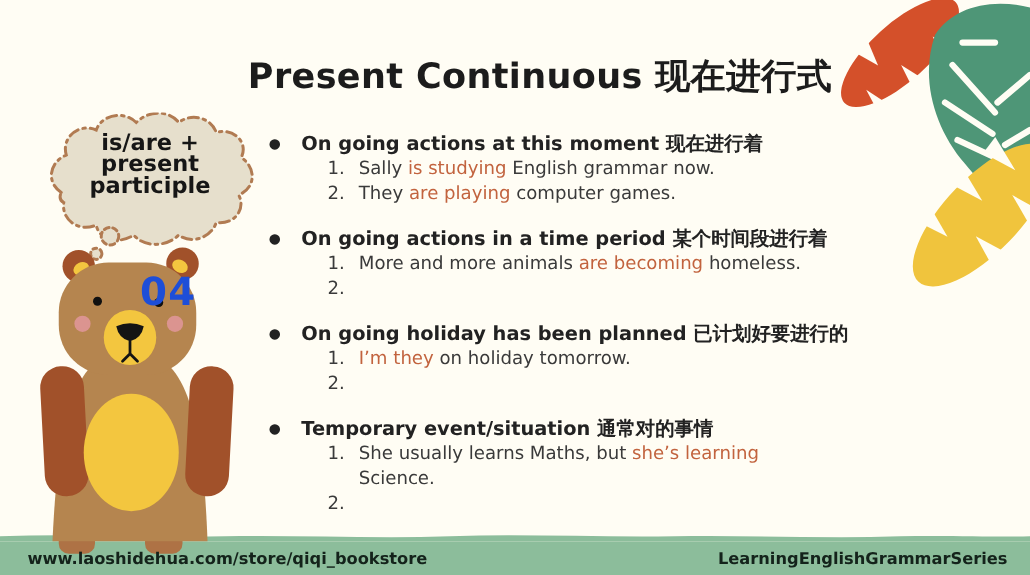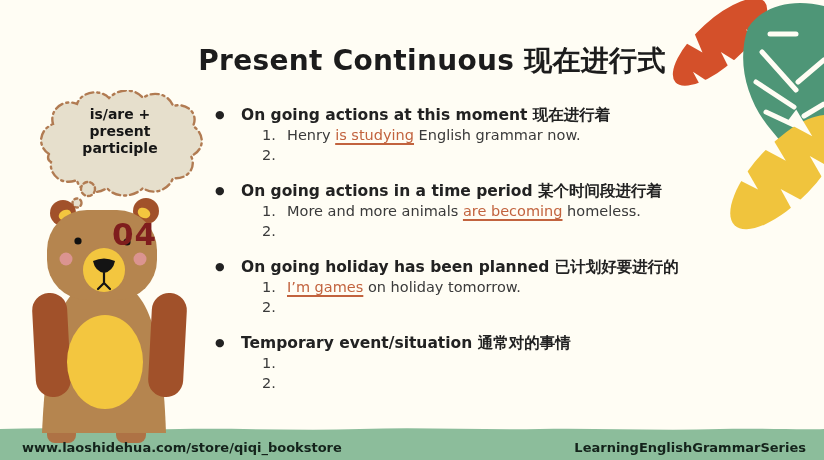--- a/index.html
+++ b/index.html
@@ -14,31 +14,31 @@
   }
   .content{position:absolute;left:215px;top:105px;width:482px;color:var(--text,#3A3A3A);}
   .section{margin-bottom:16px;}
   .heading{display:flex;font-weight:700;color:#222;font-size:15.5px;line-height:20px;}
   .bullet{width:26px;font-size:11px;line-height:20px;flex:none;color:#222;}
   .item{display:flex;font-size:14.5px;line-height:20px;}
   .item .num{width:25px;margin-left:47px;flex:none;}
   .item .txt{flex:1;}
   .verb{
     color:var(--accent-verb,#C2633E);
-    text-decoration:underline;text-decoration-thickness:1.5px;text-underline-offset:3px;
+    text-decoration-thickness:1.5px;text-underline-offset:3px;
   }
   .bubble-svg{position:absolute;left:35px;top:90px;}
   .bubble-text{
     position:absolute;left:64px;top:106px;width:112px;text-align:center;
-    font-weight:700;font-size:14px;line-height:17px;color:#161616;
+    font-weight:700;font-size:18px;line-height:17px;color:#161616;
   }
   .bear-svg{position:absolute;left:0;top:195px;z-index:3;}
   .page-num{
     position:absolute;left:112px;top:216px;font-size:31px;font-weight:700;
-    color:#7f1d1d;z-index:4;letter-spacing:1px;
+    color:#1d4ed8;z-index:4;letter-spacing:1px;
   }
   .leaves-svg{position:absolute;right:0;top:0;}
   .footer-band{position:absolute;left:0;top:433px;width:824px;height:27px;background:var(--footer-band,#8CBD9B);z-index:2;}
   .footer-edge{position:absolute;left:0;top:426px;z-index:2;}
   .footer-text{position:absolute;top:440px;font-size:13px;font-weight:700;color:#14231b;z-index:5;}
   .f-left{left:22px;}
   .f-right{right:18px;}
 </style>
 </head>
 <body>
@@ -117,24 +117,25 @@
   <div class="page-num">04</div>
 
   <div class="content">
       <div class="section">
         <div class="heading">
           <span class="bullet">●</span>
           <span>On going actions at this moment 现在进行着</span>
         </div>
         <div class="item">
           <span class="num">1.</span>
-          <span class="txt"><span>Henry </span><span class="verb">is studying</span><span> English grammar now.</span></span>
+          <span class="txt"><span>Sally </span><span class="verb">is studying</span><span> English grammar now.</span></span>
         </div>
         <div class="item">
           <span class="num">2.</span>
+          <span class="txt"><span>They </span><span class="verb">are playing</span><span> computer games.</span></span>
         </div>
       </div>
       <div class="section">
         <div class="heading">
           <span class="bullet">●</span>
           <span>On going actions in a time period 某个时间段进行着</span>
         </div>
         <div class="item">
           <span class="num">1.</span>
           <span class="txt"><span>More and more animals </span><span class="verb">are becoming</span><span> homeless.</span></span>
@@ -143,33 +144,34 @@
           <span class="num">2.</span>
         </div>
       </div>
       <div class="section">
         <div class="heading">
           <span class="bullet">●</span>
           <span>On going holiday has been planned 已计划好要进行的</span>
         </div>
         <div class="item">
           <span class="num">1.</span>
-          <span class="txt"><span class="verb">I’m games</span><span> on holiday tomorrow.</span></span>
+          <span class="txt"><span class="verb">I’m they</span><span> on holiday tomorrow.</span></span>
         </div>
         <div class="item">
           <span class="num">2.</span>
         </div>
       </div>
       <div class="section">
         <div class="heading">
           <span class="bullet">●</span>
           <span>Temporary event/situation 通常对的事情</span>
         </div>
         <div class="item">
           <span class="num">1.</span>
+          <span class="txt"><span>She usually learns Maths, but </span><span class="verb">she’s learning</span><br><span>Science.</span></span>
         </div>
         <div class="item">
           <span class="num">2.</span>
         </div>
       </div>
     </div>
 
   <svg class="footer-edge" width="824" height="7" viewBox="0 0 824 7">
     <path d="M0 7 L0 3 C 60 1 120 4 180 3 C 240 2 300 5 360 3 C 420 1 480 4 540 3 C 600 2 660 5 720 3 C 760 2 800 4 824 3 L 824 7 Z" style="fill:var(--footer-band)"></path>
   </svg>

